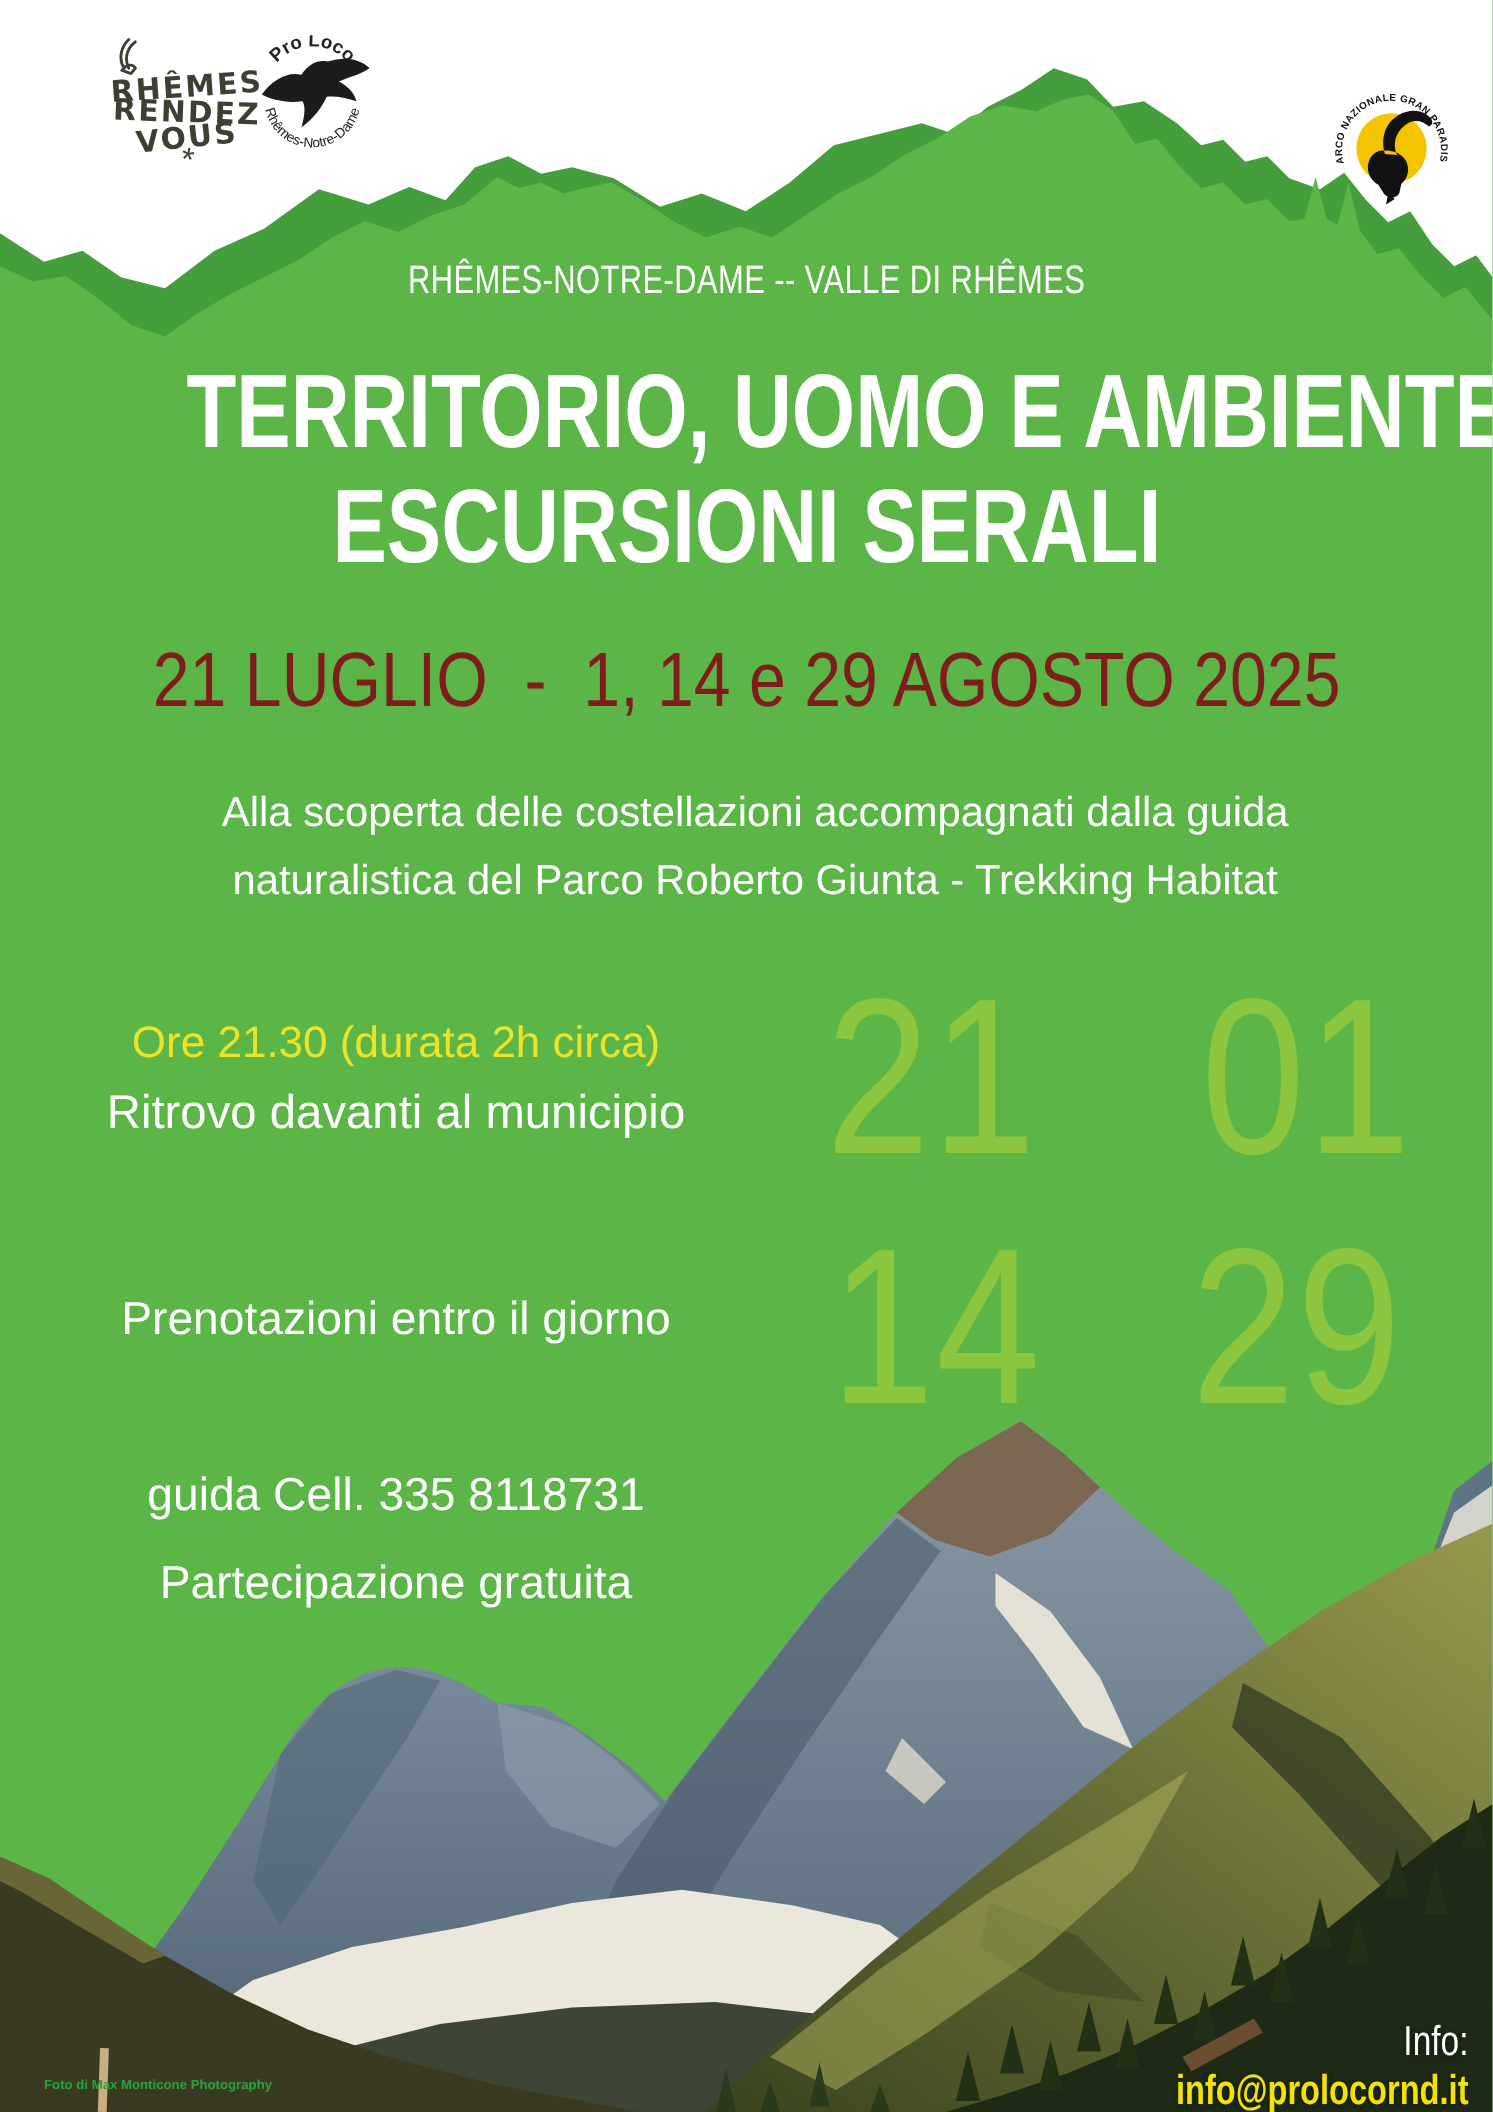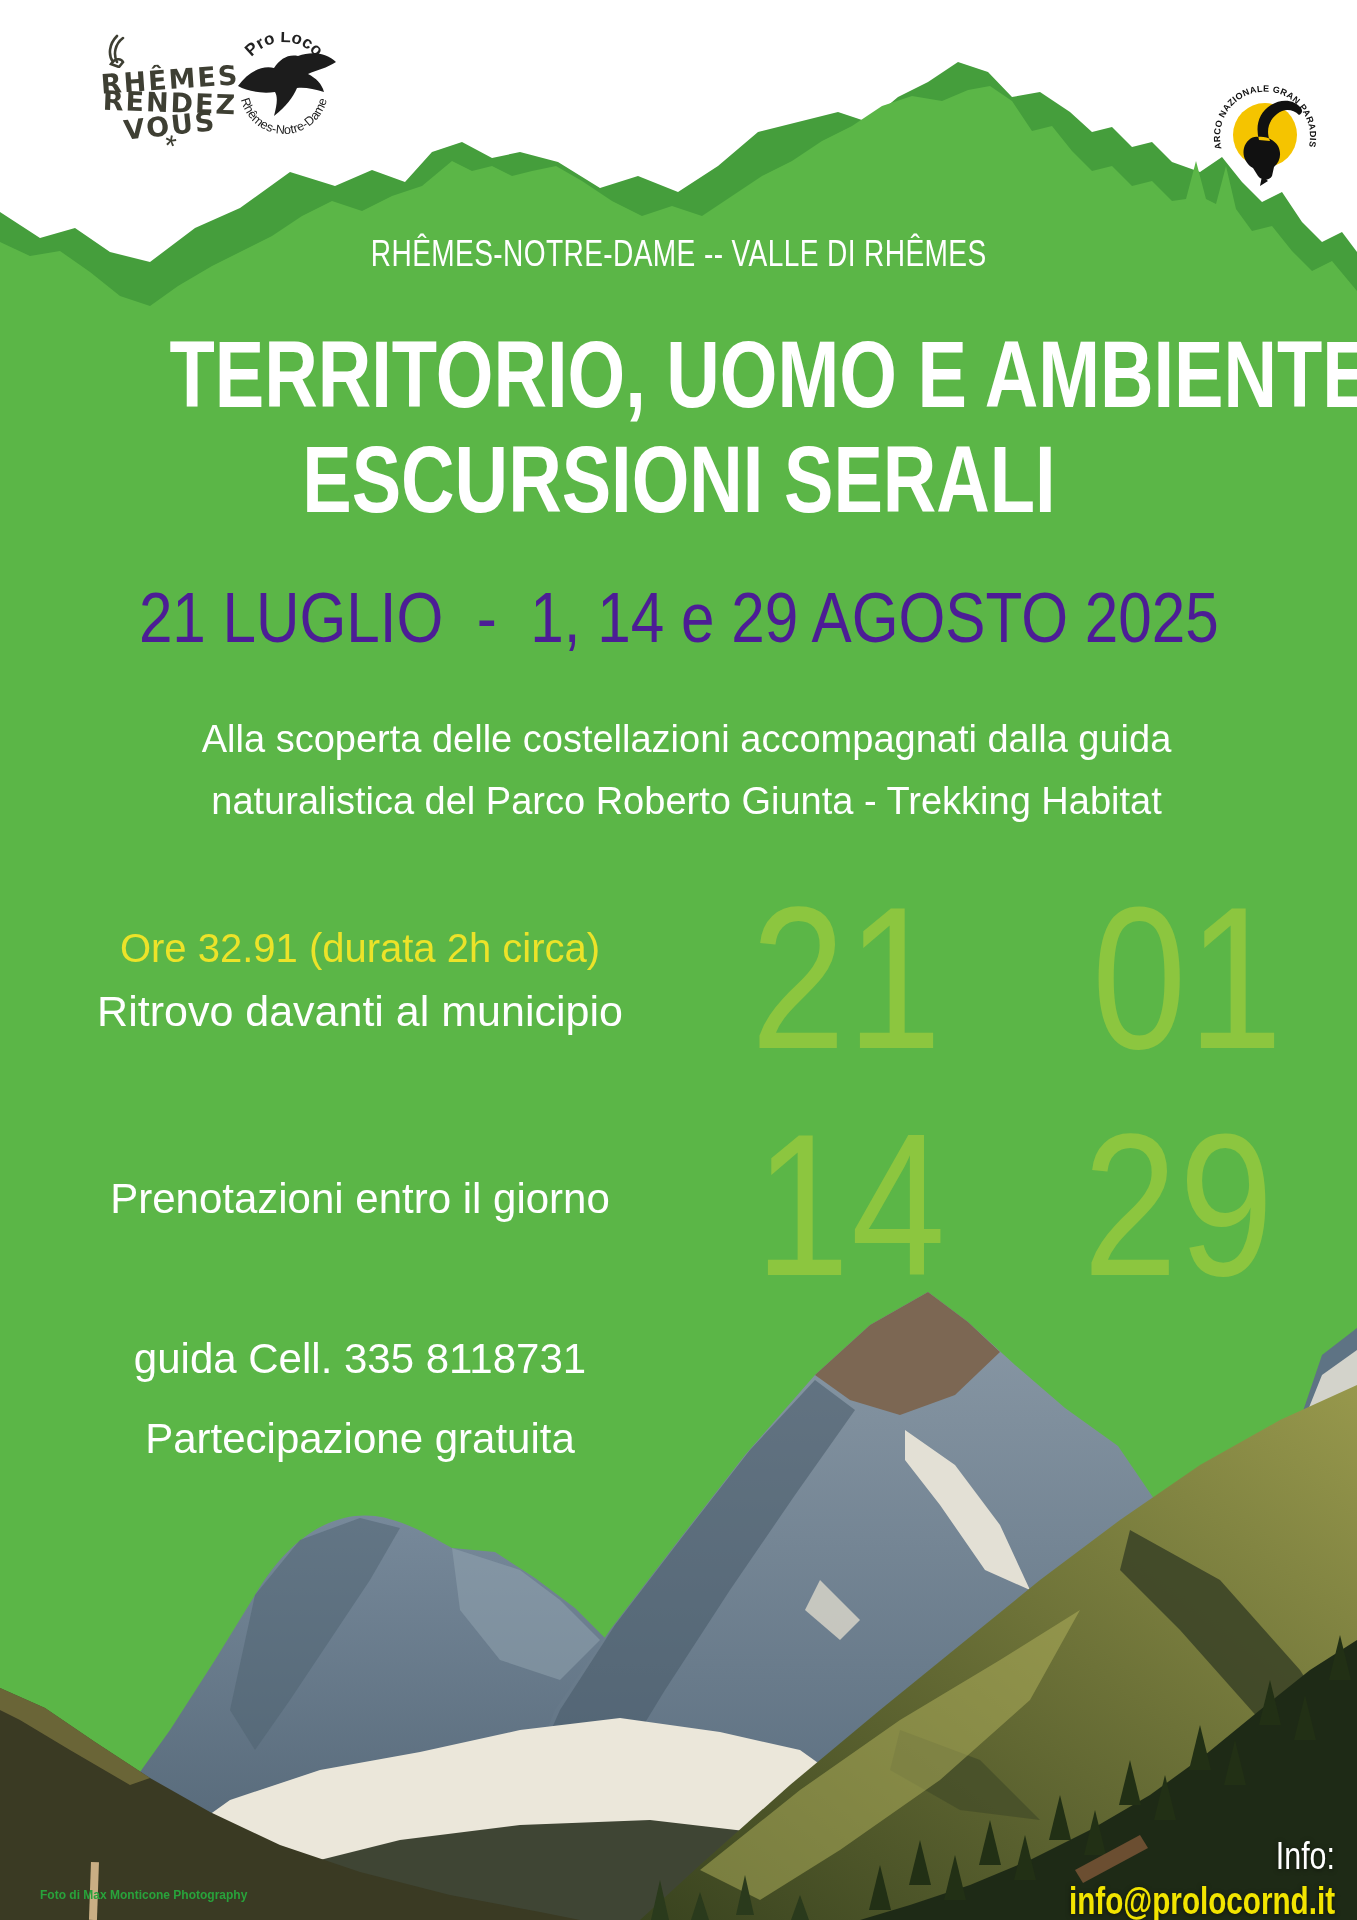--- a/index.html
+++ b/index.html
@@ -7,21 +7,21 @@
     position:relative;width:1357px;height:1920px;overflow:hidden;
     background:#5bb647;font-family:"Liberation Sans",sans-serif;
   }
   .abs{position:absolute;}
   svg{display:block;}
   .ctr{left:0;right:0;text-align:center;}
   .cx{display:inline-block;transform:scaleX(.78);transform-origin:50% 50%;white-space:pre;}
   
   .loc-line{top:233px;color:#ffffff;font-size:36px;letter-spacing:.5px;}
   .title{top:322px;color:#ffffff;font-size:95px;font-weight:bold;line-height:105px;}
-  .date-line{top:578px;color:#4c1d95;font-size:70px;}
+  .date-line{top:578px;color:#7f1d1d;font-size:70px;}
   .date-line .cx{transform:scaleX(.86);}
   .desc{top:708px;color:#ffffff;font-size:38px;line-height:62px;padding-left:16px;}
   
   .leftcol{left:50px;width:620px;text-align:center;}
   .time-line{top:926px;color:#ece329;font-size:40px;}
   .meet-line{top:987px;color:#ffffff;font-size:43px;}
   .booking{top:1159px;color:#ffffff;font-size:42px;line-height:80px;}
   
   .bignum{position:absolute;font-size:202px;line-height:1;color:#8cc63f;
     transform:scaleX(.84);transform-origin:0 0;letter-spacing:2px;}
@@ -119,21 +119,21 @@
 
   <div class="abs ctr date-line">
     <span class="cx">21 LUGLIO  -  1, 14 e 29 AGOSTO 2025</span>
   </div>
 
   <div class="abs ctr desc">
     <span>Alla scoperta delle costellazioni accompagnati dalla guida</span><br>
     <span>naturalistica del Parco Roberto Giunta - Trekking Habitat</span>
   </div>
 
-  <div class="abs leftcol time-line">Ore 32.91 (durata 2h circa)</div>
+  <div class="abs leftcol time-line">Ore 21.30 (durata 2h circa)</div>
   <div class="abs leftcol meet-line">Ritrovo davanti al municipio</div>
 
   <span class="bignum" style="left:751px;top:877px">21</span>
   <span class="bignum" style="left:1092px;top:877px">01</span>
   <span class="bignum" style="left:755px;top:1104px">14</span>
   <span class="bignum" style="left:1083px;top:1104px">29</span>
 
   <div class="abs leftcol booking">
     <span>Prenotazioni entro il giorno</span><br>
     <br>

